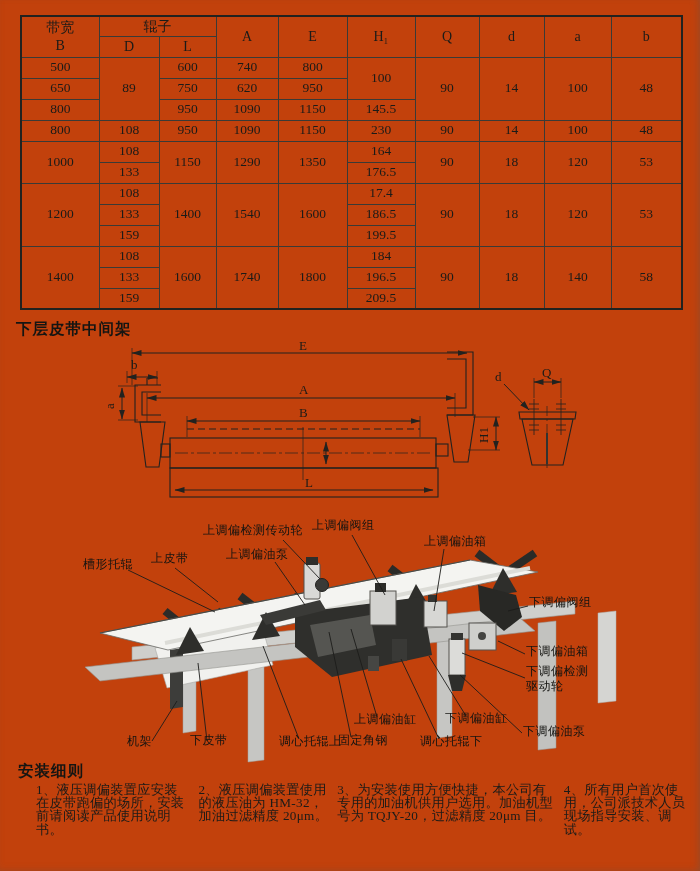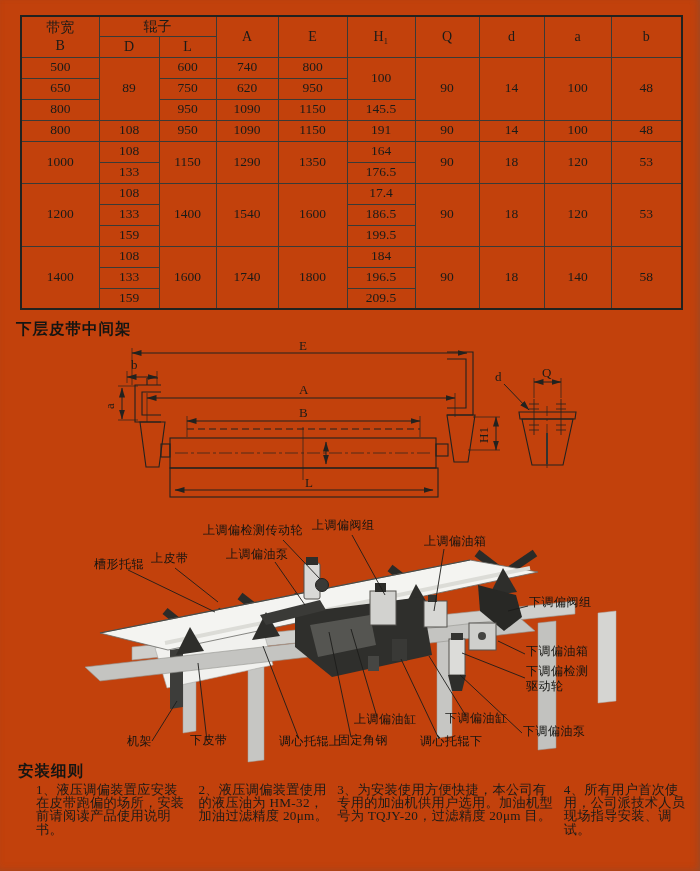--- a/index.html
+++ b/index.html
@@ -92,21 +92,21 @@
       <td>1090</td>
       <td>1150</td>
       <td>145.5</td>
     </tr>
     <tr class="drow">
       <td>800</td>
       <td>108</td>
       <td>950</td>
       <td>1090</td>
       <td>1150</td>
-      <td>191</td>
+      <td>230</td>
       <td>90</td>
       <td>14</td>
       <td>100</td>
       <td>48</td>
     </tr>
     <tr class="drow">
       <td rowspan="2">1000</td>
       <td>108</td>
       <td rowspan="2">1150</td>
       <td rowspan="2">1290</td>
@@ -324,21 +324,21 @@
       <line x1="82" y1="226" x2="107" y2="186"></line>
       <line x1="137" y1="226" x2="128" y2="148"></line>
       <line x1="229" y1="224" x2="193" y2="131"></line>
       <line x1="281" y1="222" x2="259" y2="117"></line>
       <line x1="307" y1="202" x2="281" y2="114"></line>
       <line x1="369" y1="224" x2="331" y2="144"></line>
       <line x1="396" y1="201" x2="359" y2="141"></line>
     </g>
   </svg>
 
-  <div class="ill-label" style="left:83px;top:557px;margin-left:11px;">槽形托辊</div>
+  <div class="ill-label" style="left:83px;top:557px;">槽形托辊</div>
   <div class="ill-label" style="left:151px;top:551px;">上皮带</div>
   <div class="ill-label" style="left:226px;top:547px;">上调偏油泵</div>
   <div class="ill-label" style="left:203px;top:523px;">上调偏检测传动轮</div>
   <div class="ill-label" style="left:312px;top:518px;">上调偏阀组</div>
   <div class="ill-label" style="left:424px;top:534px;">上调偏油箱</div>
   <div class="ill-label" style="left:529px;top:595px;">下调偏阀组</div>
   <div class="ill-label" style="left:526px;top:644px;">下调偏油箱</div>
   <div class="ill-label" style="left:526px;top:664px;">下调偏检测
 驱动轮</div>
   <div class="ill-label" style="left:523px;top:724px;">下调偏油泵</div>

